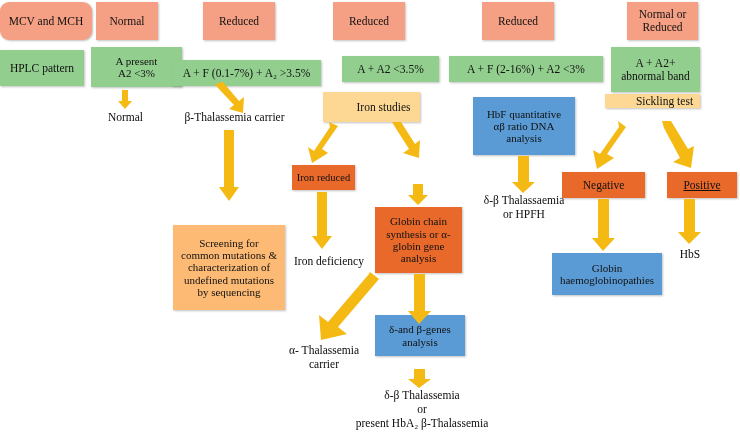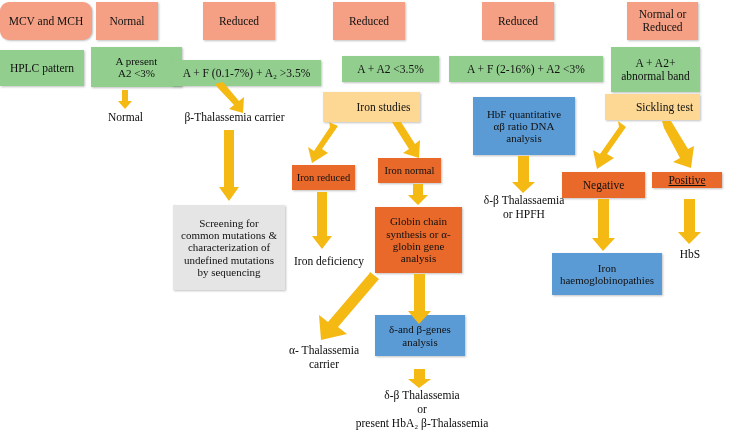--- a/index.html
+++ b/index.html
@@ -19,21 +19,21 @@
     text-align:center;
     color:#111111;
     line-height:1.12;
     padding:1px 3px;
     white-space:pre-line;
     box-shadow:1px 1px 2px rgba(120,120,120,.45);
   }
   .salmon{background:#f5a084;}
   .green{background:#92ce8e;}
   .lightorange{background:#fcd894;padding-left:27px;}
-  .yellow{background:#e5e5e5;}
+  .yellow{background:#fdba74;margin-top:20px;}
   .orange{background:#e8692a;}
   .blue{background:#5b9bd5;}
   .label{
     position:absolute;
     box-sizing:border-box;
     display:flex;
     align-items:flex-start;
     justify-content:center;
     text-align:center;
     color:#0b0b0b;
@@ -75,45 +75,44 @@
 
   <div class="box green" style="left:611px;top:47px;width:89px;height:45px;font-size:11.5px;">A + A2+
 abnormal band</div>
 
   <div class="box lightorange" style="left:323px;top:92px;width:97px;height:30px;font-size:11.5px;">Iron studies</div>
 
   <div class="box blue" style="left:473px;top:97px;width:102px;height:58px;font-size:11px;color:#111;">HbF quantitative
 αβ ratio DNA
 analysis</div>
 
-  <div class="box lightorange" style="left:605px;top:94px;width:95px;height:26px;font-size:11.5px;">Sickling test</div>
+  <div class="box lightorange" style="left:605px;top:94px;width:95px;height:14px;font-size:11.5px;">Sickling test</div>
 
   <div class="box orange" style="left:292px;top:165px;width:63px;height:25px;font-size:10.5px;">Iron reduced</div>
 
-  <div class="box orange" style="left:378px;top:158px;width:63px;height:25px;font-size:10.5px;">Iron normal</div>
 
   <div class="box yellow" style="left:173px;top:205px;width:112px;height:85px;font-size:11px;">Screening for
 common mutations &amp;
 characterization of
 undefined mutations
 by sequencing</div>
 
   <div class="box orange" style="left:375px;top:207px;width:87px;height:66px;font-size:11px;">Globin chain
 synthesis or α-
 globin gene
 analysis</div>
 
   <div class="box blue" style="left:375px;top:315px;width:90px;height:41px;font-size:11px;">δ-and β-genes
 analysis</div>
 
   <div class="box orange" style="left:562px;top:172px;width:83px;height:26px;font-size:11.5px;">Negative</div>
 
-  <div class="box orange" style="left:652px;top:172px;width:70px;height:16px;font-size:11.5px;text-decoration:underline;">Positive</div>
-
-  <div class="box blue" style="left:552px;top:253px;width:110px;height:42px;font-size:11px;">Iron
+  <div class="box orange" style="left:667px;top:172px;width:70px;height:26px;font-size:11.5px;text-decoration:underline;">Positive</div>
+
+  <div class="box blue" style="left:552px;top:253px;width:110px;height:42px;font-size:11px;">Globin
 haemoglobinopathies</div>
 
   <div class="label" style="left:98px;top:111px;width:55px;font-size:11.5px;">Normal</div>
 
   <div class="label" style="left:182px;top:111px;width:105px;font-size:11.5px;">β-Thalassemia carrier</div>
 
   <div class="label" style="left:283px;top:255px;width:92px;font-size:11.5px;">Iron deficiency</div>
 
   <div class="label" style="left:274px;top:344px;width:100px;font-size:11.5px;">α- Thalassemia
 carrier</div>

